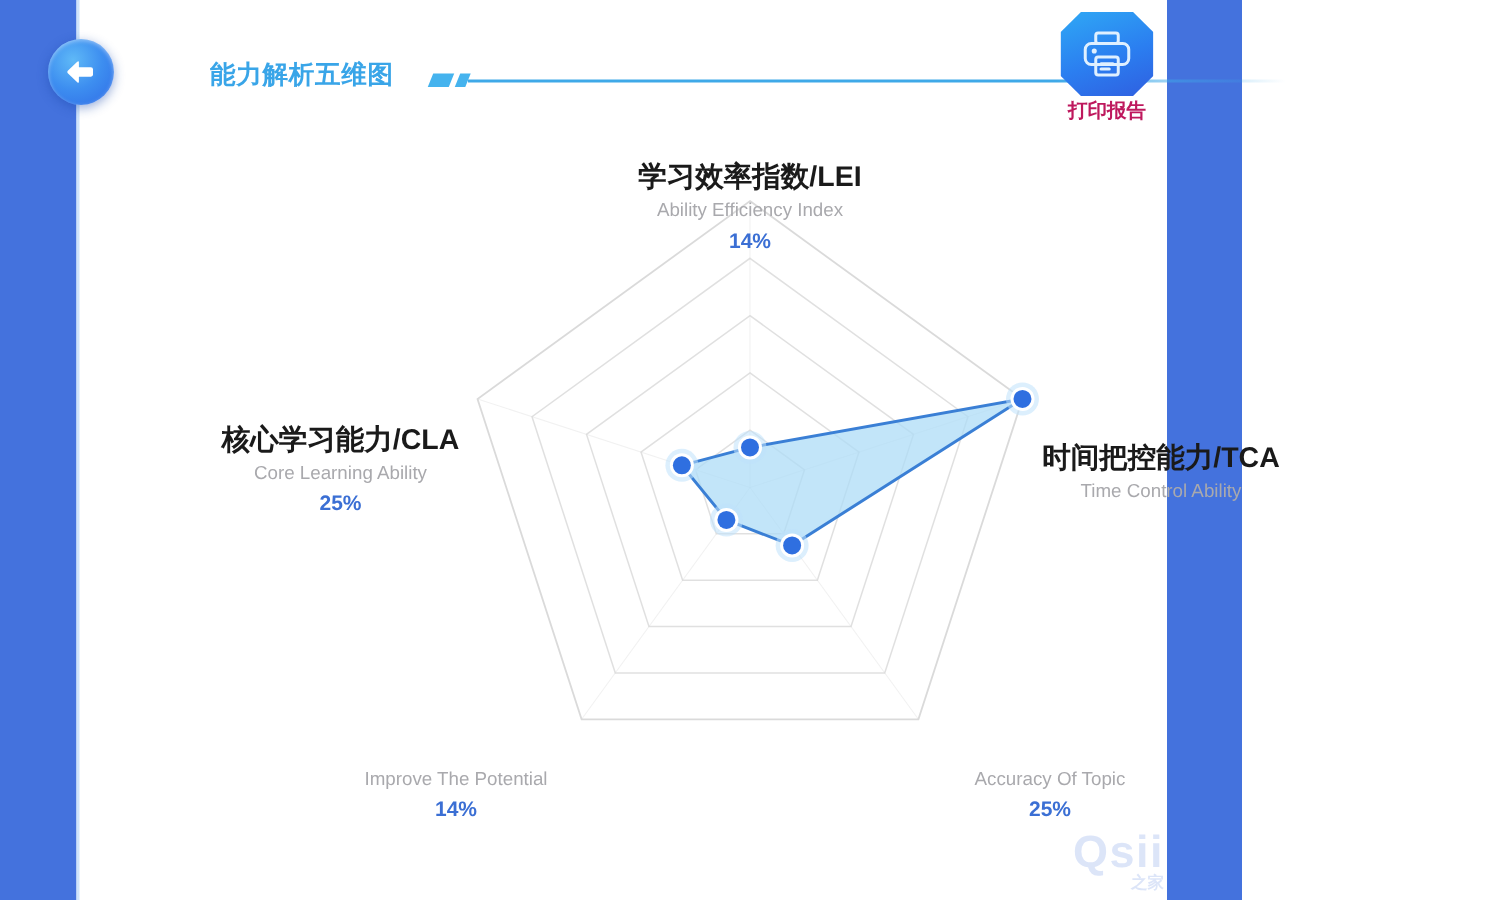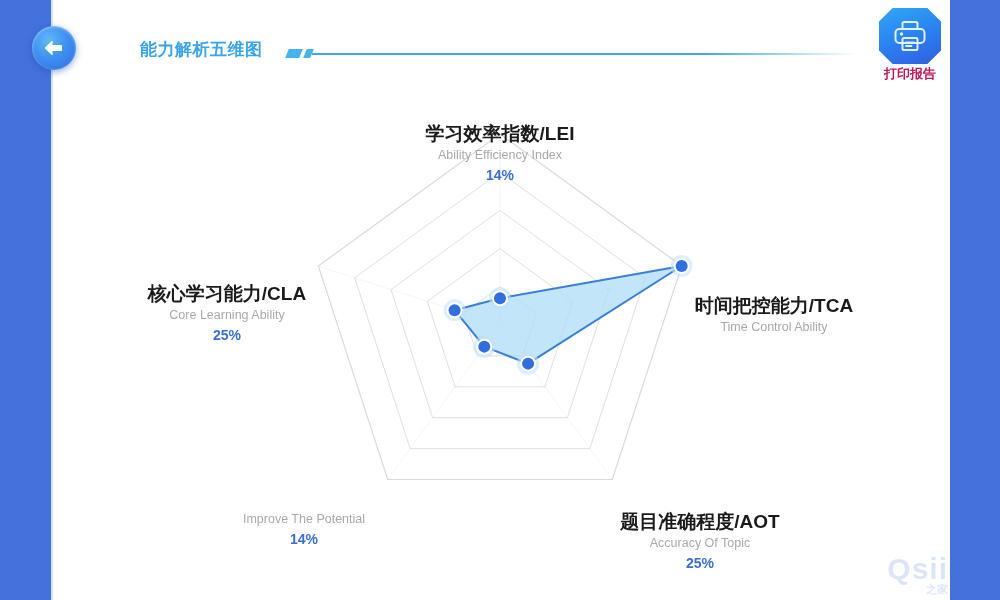--- a/index.html
+++ b/index.html
@@ -4,21 +4,21 @@
 <style>
   * { box-sizing: border-box; margin: 0; padding: 0; }
   html, body {
     width: 1000px; height: 600px;
     font-family: "Liberation Sans", "DejaVu Sans", sans-serif;
     background: #ffffff;
     overflow: hidden;
   }
   #root {
     position: relative;
-    width: 1000px; height: 600px;
+    width: 828px; height: 600px;
     background: #ffffff;
   }
 
   
   .side-panel {
     position: absolute; top: 0; bottom: 0;
     background: #4472dd;
   }
   #left-panel  { left: 0;  width: 51px; }
   #right-panel { right: 0; width: 50px; }
@@ -110,21 +110,21 @@
     font-size: 12.5px;
     color: #a9a9ad;
     line-height: 19px;
   }
   .axis-value {
     font-size: 14px; font-weight: 700;
     color: #3b6fd4;
     line-height: 20px;
   }
 
-  #label-lei { left: 500px; top: 122px; transform: translateX(-50%); }
+  #label-lei { left: 500px; top: 107px; transform: translateX(-50%); }
   #label-tca { left: 774px; top: 282px; transform: translateX(-50%); margin-top: 12px; }
   #label-cla { left: 227px; top: 282px; transform: translateX(-50%); }
   #label-itp { left: 304px; top: 510px; transform: translateX(-50%); }
   #label-aot { left: 700px; top: 510px; transform: translateX(-50%); }
 
   
   #watermark {
     position: absolute;
     right: 52px; bottom: 4px;
     text-align: right;
@@ -226,21 +226,20 @@
     <div class="axis-sub">Ability Efficiency Index</div>
     <div class="axis-value">14%</div>
   </div>
 
   <div class="axis-label" id="label-tca">
     <div class="axis-name">时间把控能力/TCA</div>
     <div class="axis-sub">Time Control Ability</div>
   </div>
 
   <div class="axis-label" id="label-aot">
-    <div class="axis-name">题目准确程度/AOT</div>
     <div class="axis-sub">Accuracy Of Topic</div>
     <div class="axis-value">25%</div>
   </div>
 
   <div class="axis-label" id="label-itp">
     <div class="axis-sub">Improve The Potential</div>
     <div class="axis-value">14%</div>
   </div>
 
   <div class="axis-label" id="label-cla">

